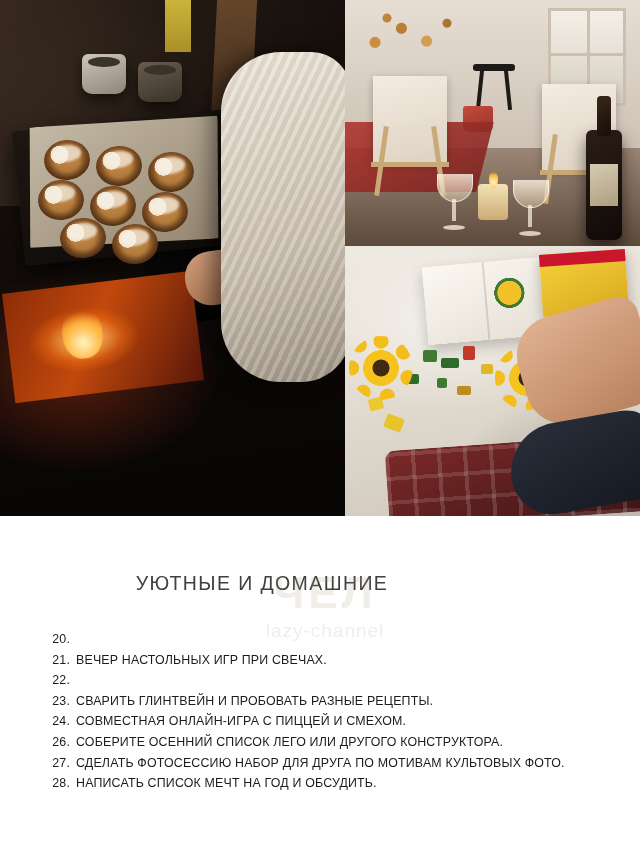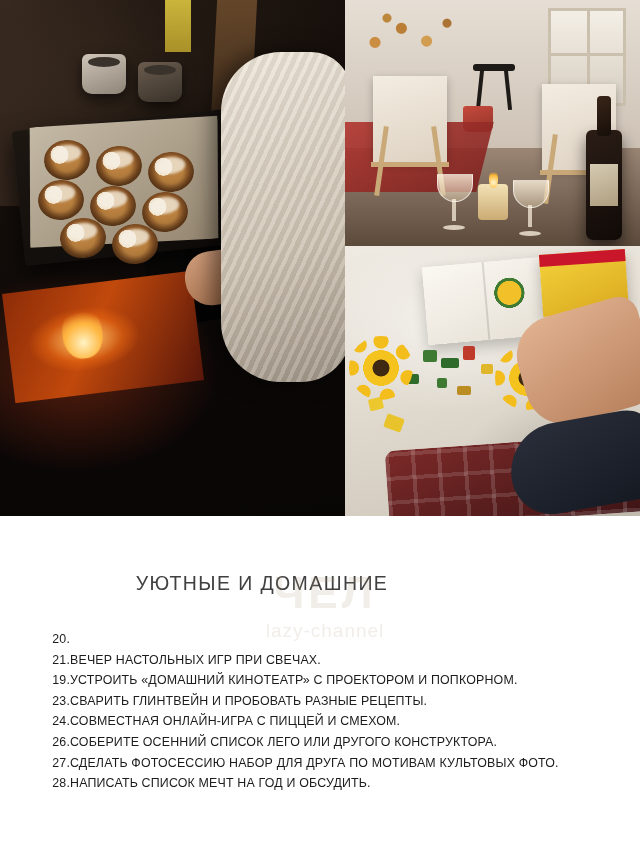--- a/index.html
+++ b/index.html
@@ -500,20 +500,21 @@
     align-items: baseline;
     font-size: 12.4px;
     letter-spacing: .18px;
     line-height: 20.6px;
     color: #1c1c1c;
     white-space: nowrap;
   }
   .list .num {
     width: 26px;
     text-align: right;
+    margin-right: 6px;
     flex: none;
   }
 </style>
 </head>
 <body>
 
 <div class="page">
 
   <div class="collage">
 
@@ -620,22 +621,21 @@
 
     <ul class="list">
       <li>
         <span class="num">20.</span>
       </li>
       <li>
         <span class="num">21.</span>
         <span>ВЕЧЕР НАСТОЛЬНЫХ ИГР ПРИ СВЕЧАХ.</span>
       </li>
       <li>
-        <span class="num">19.</span>
-        <span>УСТРОИТЬ «ДОМАШНИЙ КИНОТЕАТР» С ПРОЕКТОРОМ И ПОПКОРНОМ.</span>
+        <span class="num">22.</span>
       </li>
       <li>
         <span class="num">23.</span>
         <span>СВАРИТЬ ГЛИНТВЕЙН И ПРОБОВАТЬ РАЗНЫЕ РЕЦЕПТЫ.</span>
       </li>
       <li>
         <span class="num">24.</span>
         <span>СОВМЕСТНАЯ ОНЛАЙН-ИГРА С ПИЦЦЕЙ И СМЕХОМ.</span>
       </li>
       <li>

